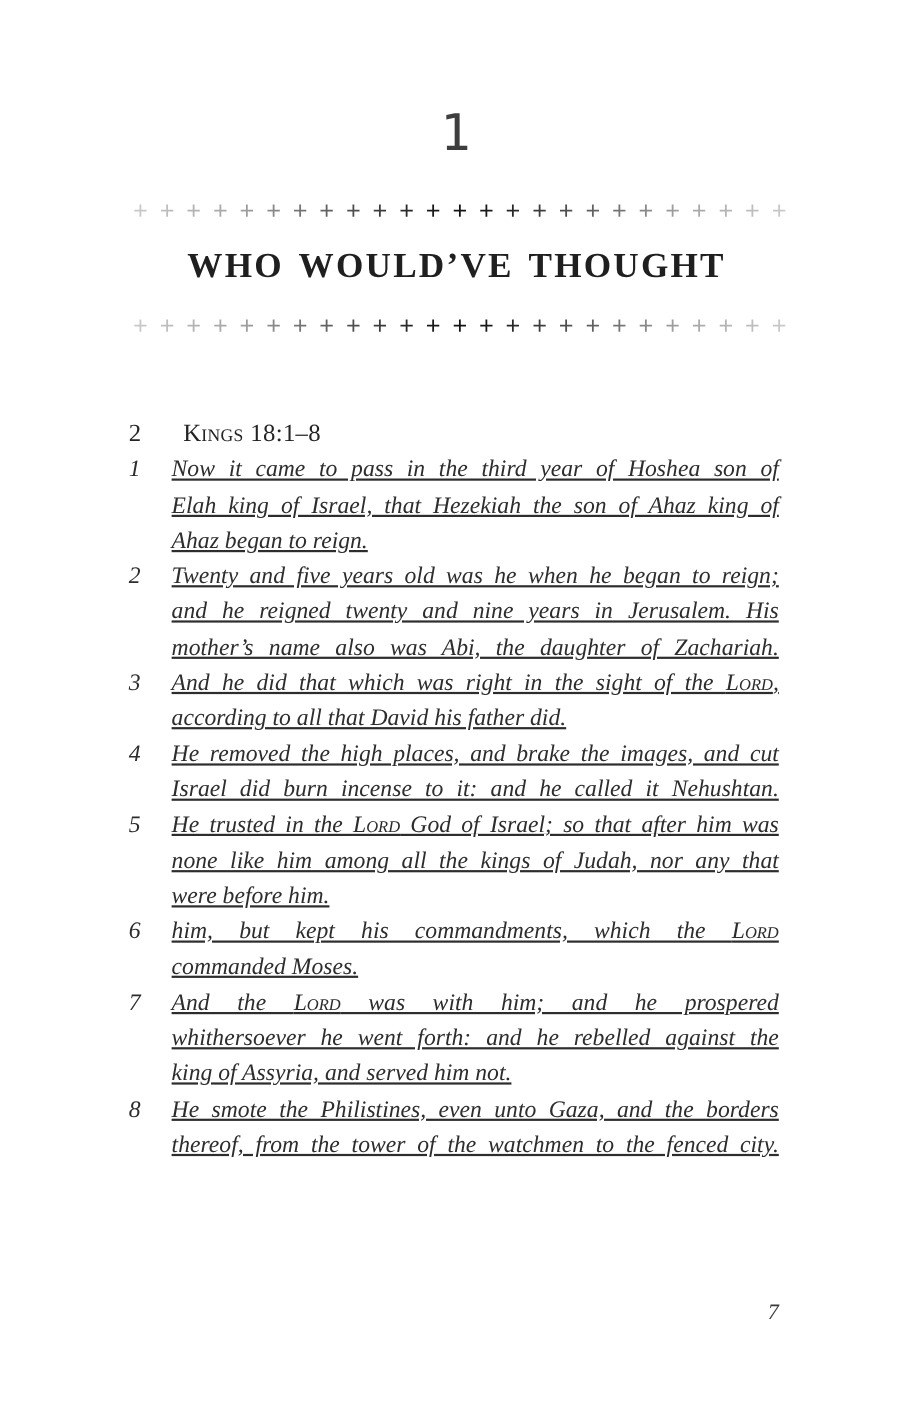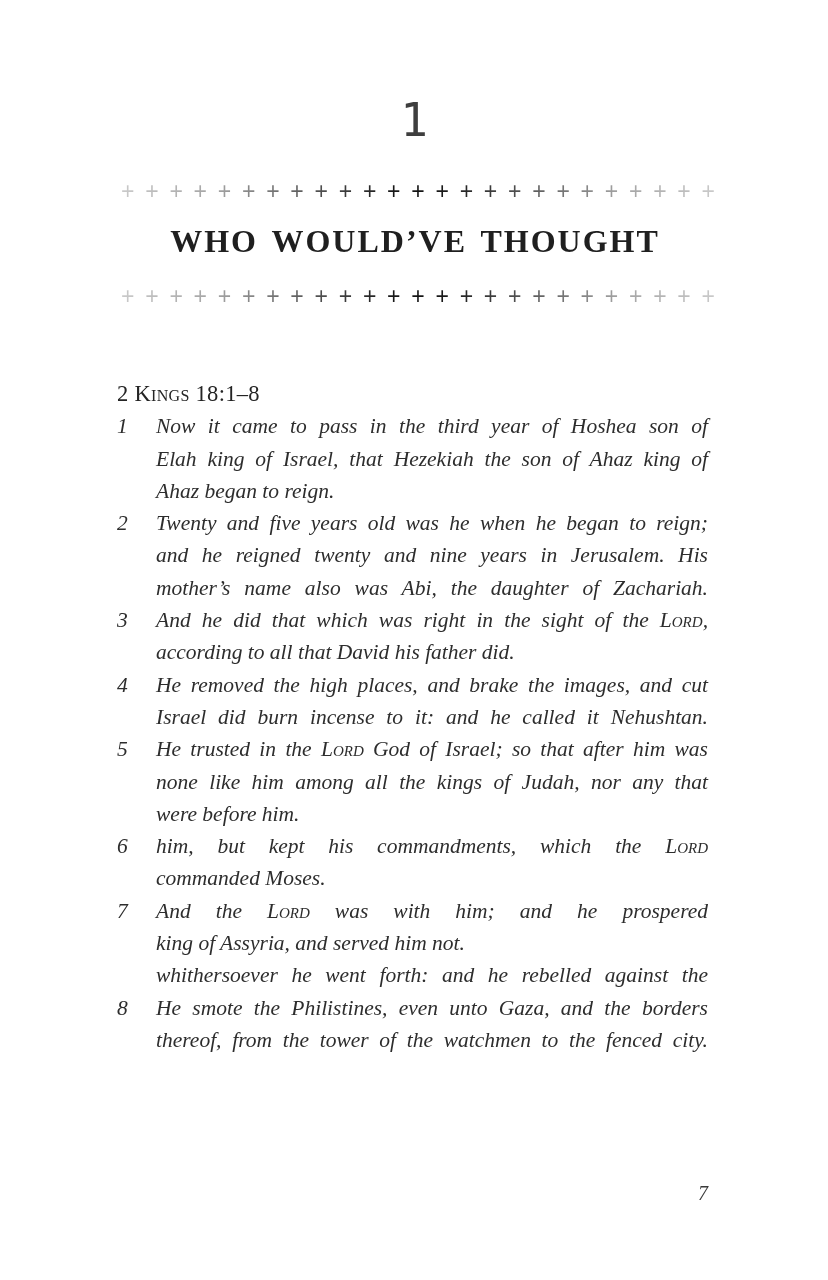--- a/index.html
+++ b/index.html
@@ -43,32 +43,33 @@
   }
 
   .scripture{
     position:absolute;left:117px;top:378px;width:591px;
     color:#2d2d2d;
   }
   .reference{
     font-size:22.5px;line-height:32.3px;
     letter-spacing:0.3px;color:#242424;
   }
-  .sc{font-variant:small-caps;}
+  .sc{font-variant:small-caps;margin-left:32px;}
 
   .verse{display:flex;}
   .vnum{
     flex:0 0 39px;width:39px;
     font-style:italic;font-size:21.5px;line-height:32.3px;
   }
   .vlines{flex:1;min-width:0;}
   .vline{
     font-style:italic;font-size:21.5px;line-height:32.3px;
     text-align:justify;text-align-last:justify;
     white-space:normal;
+    text-decoration:underline;
   }
   .vline.ragged{text-align-last:left;}
   .lord{font-variant:small-caps;}
 
   .page-number{
     position:absolute;top:1180px;right:120px;
     font-style:italic;font-size:20px;line-height:26px;
     color:#3b3b3b;
   }
 </style>
@@ -186,22 +187,22 @@
           <div class="vnum">6</div>
           <div class="vlines">
             <div class="vline">him, but kept his commandments, which the <span class="lord">Lord</span></div>
             <div class="vline ragged">commanded Moses.</div>
           </div>
         </div>
         <div class="verse">
           <div class="vnum">7</div>
           <div class="vlines">
             <div class="vline">And the <span class="lord">Lord</span> was with him; and he prospered</div>
+            <div class="vline">whithersoever he went forth: and he rebelled against the</div>
             <div class="vline ragged">king of Assyria, and served him not.</div>
-            <div class="vline">whithersoever he went forth: and he rebelled against the</div>
           </div>
         </div>
         <div class="verse">
           <div class="vnum">8</div>
           <div class="vlines">
             <div class="vline">He smote the Philistines, even unto Gaza, and the borders</div>
             <div class="vline">thereof, from the tower of the watchmen to the fenced city.</div>
           </div>
         </div>
       </div>

